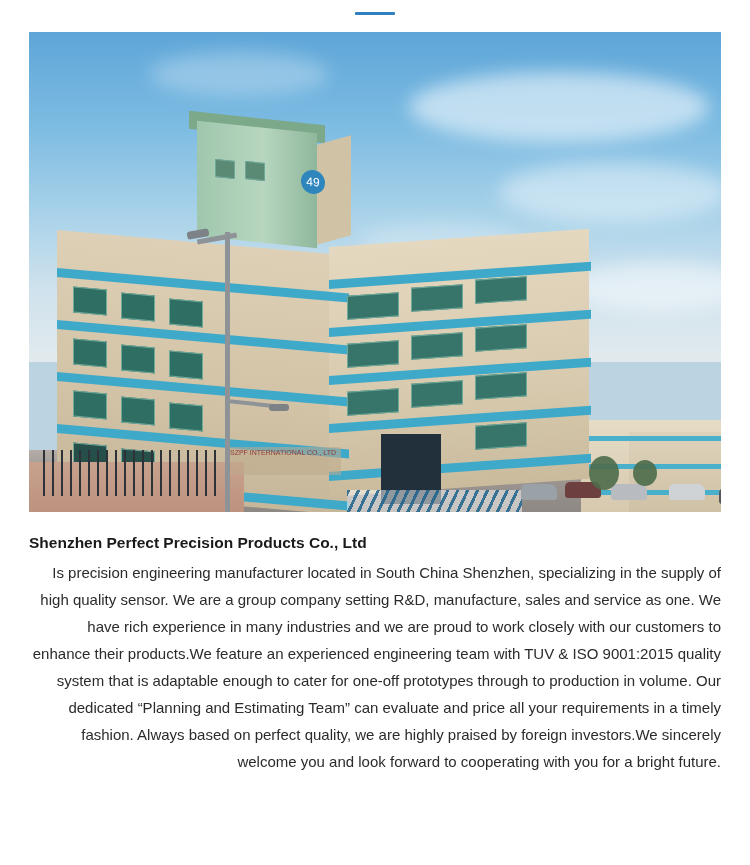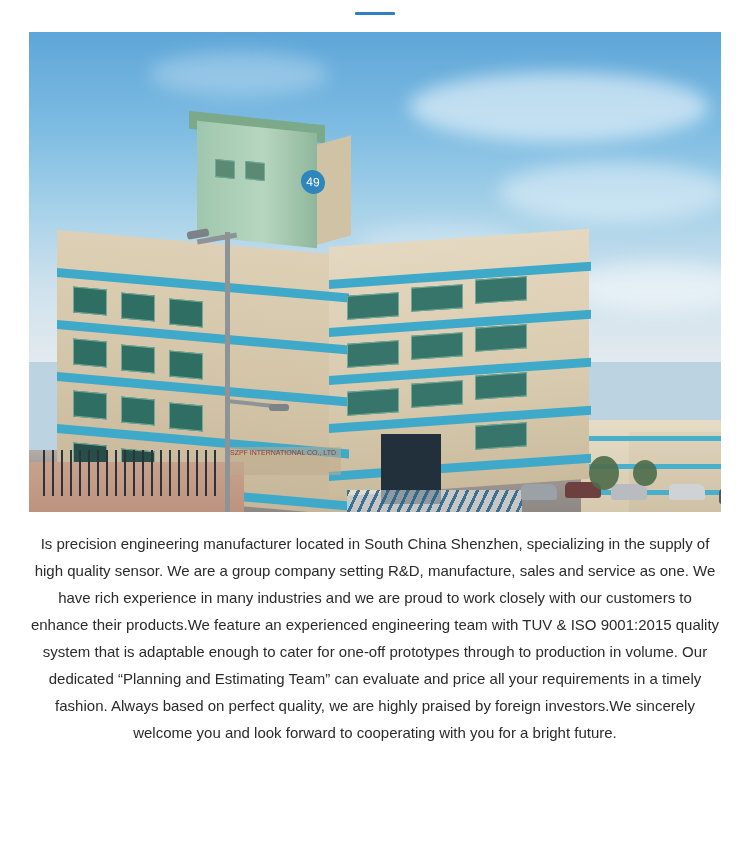--- a/index.html
+++ b/index.html
@@ -216,21 +216,21 @@
     font-weight: bold;
     color: #1a1a1a;
     margin: 0 0 3px 0;
     line-height: 26px;
   }
   .company-desc {
     font-size: 15px;
     color: #2b2b2b;
     line-height: 27px;
     margin: 0;
-    text-align: center;
+    text-align: right;
   }
 </style>
 </head>
 <body>
 
 <div class="page">
 
   <div class="heading-underline"></div>
 
   <div class="photo-wrap">
@@ -319,16 +319,17 @@
       <div class="car" style="left:640px; top:452px; background:#cfd3d6;"></div>
       <div class="car" style="left:690px; top:456px; width:26px; background:#55595d;"></div>
 
       <div class="tree" style="left:560px; top:424px;"></div>
       <div class="tree" style="left:604px; top:428px; width:24px; height:26px;"></div>
 
     </div>
   </div>
 
   <div class="text-block">
+    <p class="company-name">Shenzhen Perfect Precision Products Co., Ltd</p>
     <p class="company-desc">Is precision engineering manufacturer located in South China Shenzhen, specializing in the supply of high quality sensor. We are a group company setting R&amp;D, manufacture, sales and service as one. We have rich experience in many industries and we are proud to work closely with our customers to enhance their products.We feature an experienced engineering team with TUV &amp; ISO 9001:2015 quality system that is adaptable enough to cater for one-off prototypes through to production in volume. Our dedicated “Planning and Estimating Team” can evaluate and price all your requirements in a timely fashion. Always based on perfect quality, we are highly praised by foreign investors.We sincerely welcome you and look forward to cooperating with you for a bright future.</p>
   </div>
 
 </div>
 
 </body></html>

